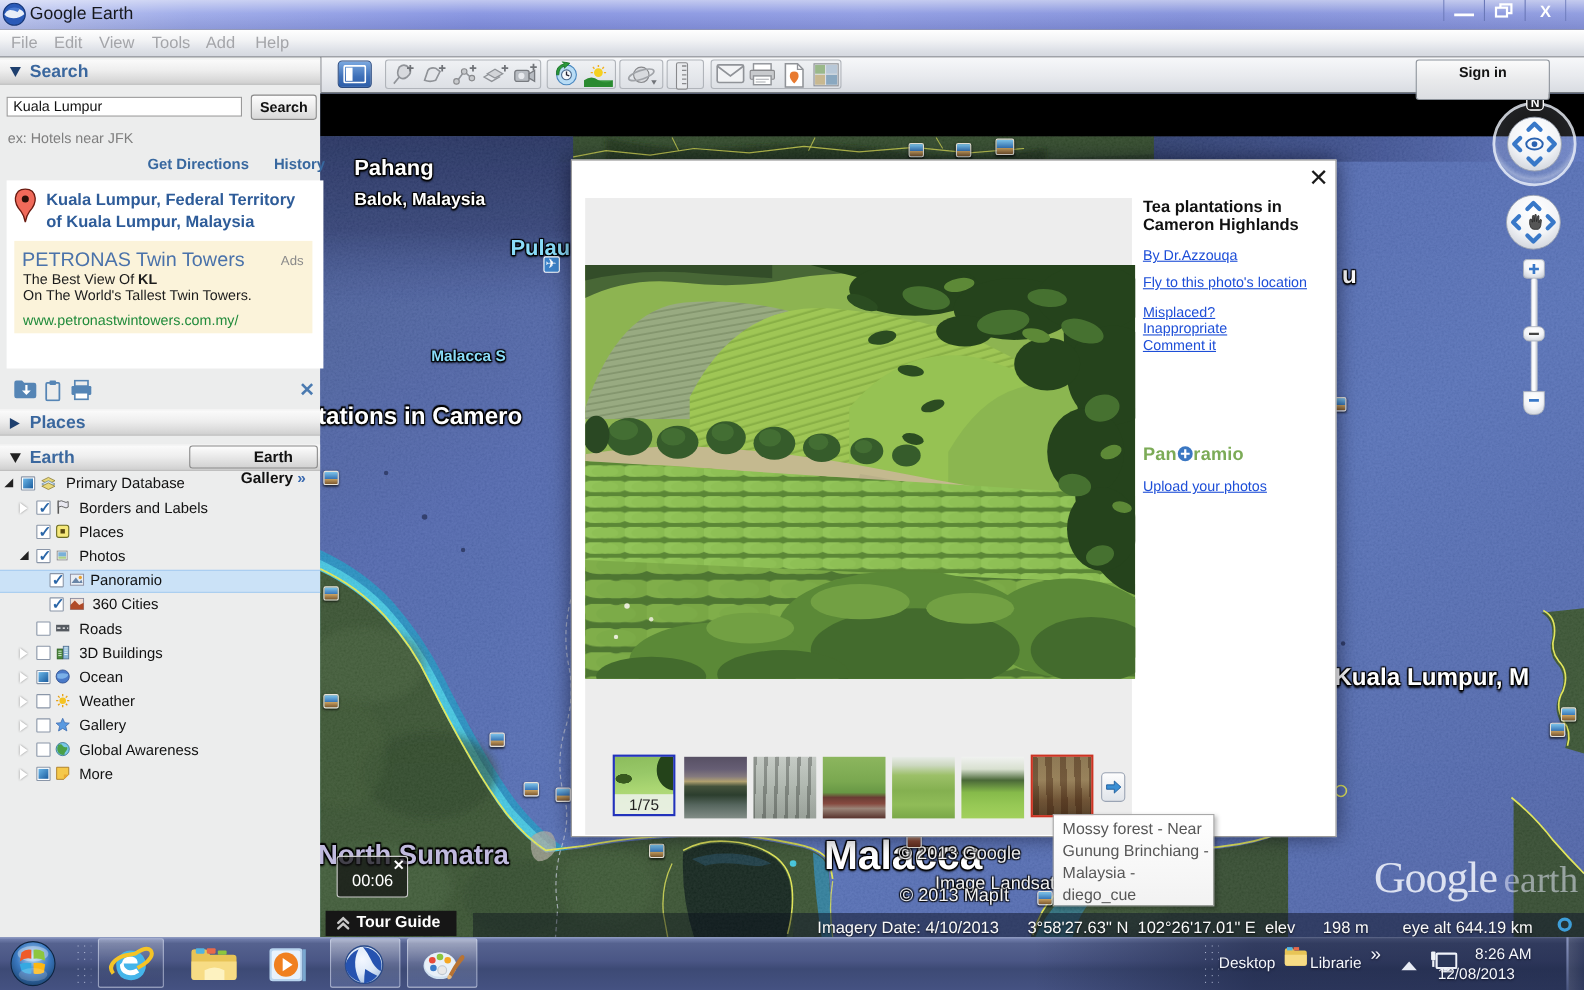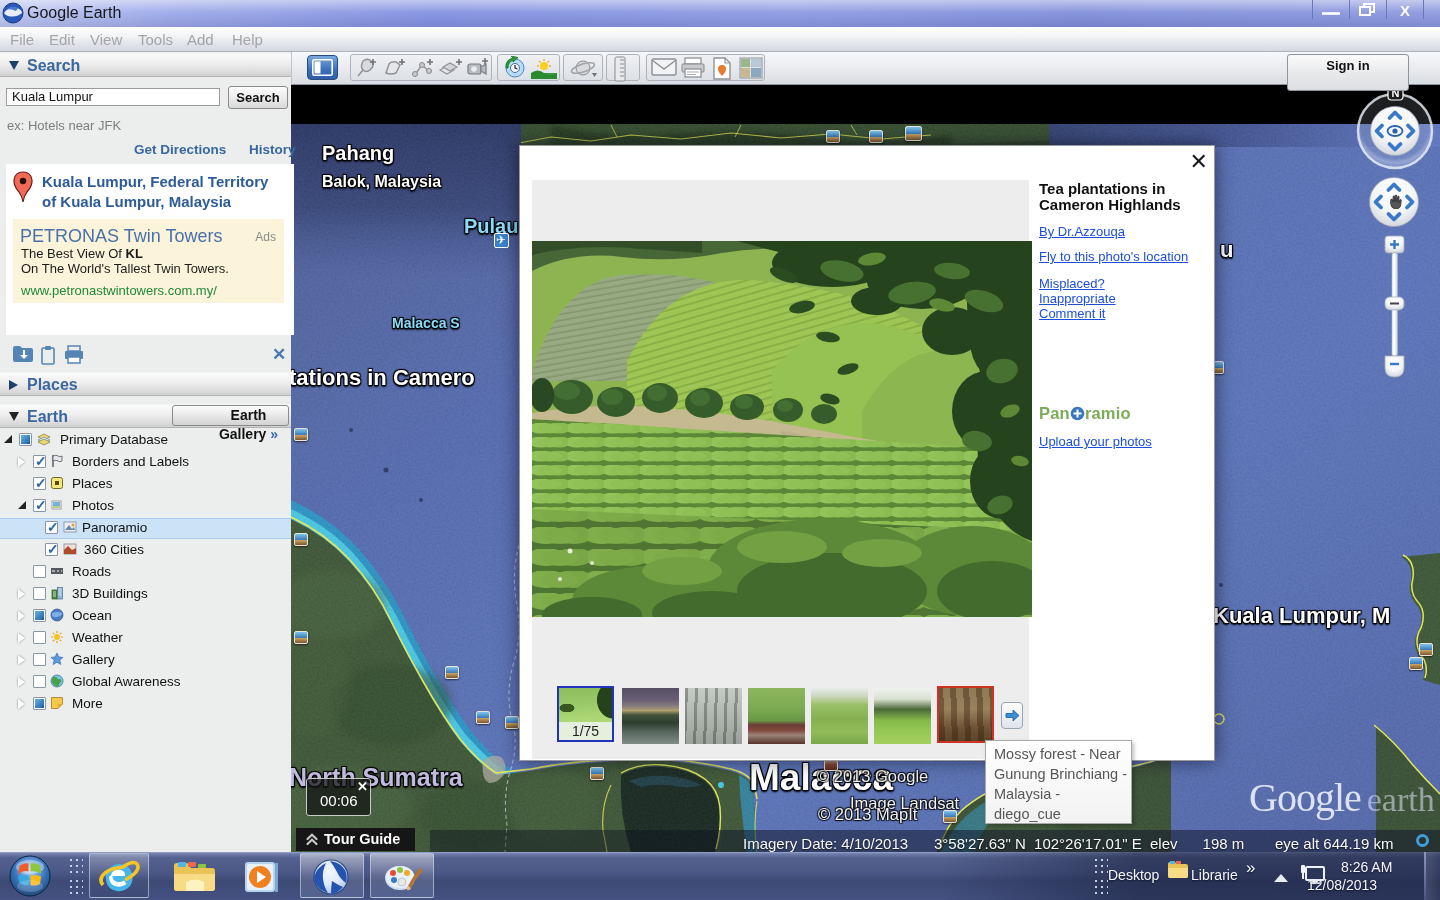--- a/index.html
+++ b/index.html
@@ -78,21 +78,21 @@
 #dialog { left:519px; top:145px; width:696px; height:616px; background:#ffffff;
   border:1px solid #9a9a9a; box-shadow:0 0 18px rgba(0,0,20,0.55); }
 #dlgclose { right:6px; top:3px; font-size:22px; color:#1a1a1a; }
 #photobox { left:12px; top:34px; width:497px; height:579px; background:#ededed; }
 #photo { left:12px; top:95px; width:500px; height:376px; }
 .dlink { color:#1d4ed8; text-decoration:underline; font-size:13px; }
 #dtitle { left:519px; top:35px; width:170px; font-size:15px; font-weight:bold; color:#111; line-height:16px; }
 #thumbrow { left:37px; top:540px; height:62px; }
 .th { position:absolute; }
 #tooltip { left:957px; top:740px; width:147px; height:84px; background:linear-gradient(180deg,#ffffff,#f2f2f2); border:1px solid #a9a9a9;
-  font-size:14.5px; color:#575757; line-height:20px; padding:3px 0 0 8px; box-shadow:2px 2px 4px rgba(0,0,0,.25);margin-left:28px; }
+  font-size:14.5px; color:#575757; line-height:20px; padding:3px 0 0 8px; box-shadow:2px 2px 4px rgba(0,0,0,.25); }
 
 
 .mlabel { position:absolute; color:#fff; font-weight:bold; white-space:nowrap;
   text-shadow:-1px -1px 1px #000, 1px -1px 1px #000, -1px 1px 1px #000, 1px 1px 1px #000, 0 2px 2px #000; }
 .mlabel.cyan { color:#8adcf8; }
 .attr { position:absolute; color:#f2f2f2; font-size:16.5px; white-space:nowrap;
   text-shadow:-1px -1px 1px rgba(0,0,0,.8), 1px -1px 1px rgba(0,0,0,.8), -1px 1px 1px rgba(0,0,0,.8), 1px 1px 1px rgba(0,0,0,.8); }
 #gewm { position:absolute; left:958px; top:689px; white-space:nowrap; }
 #gewm1 { font-family:"Liberation Serif",serif; font-size:40px; color:rgba(235,238,248,0.9); letter-spacing:-1px; }
 #gewm2 { font-family:"Liberation Serif",serif; font-size:34px; color:rgba(225,230,245,0.55); margin-left:6px; }

